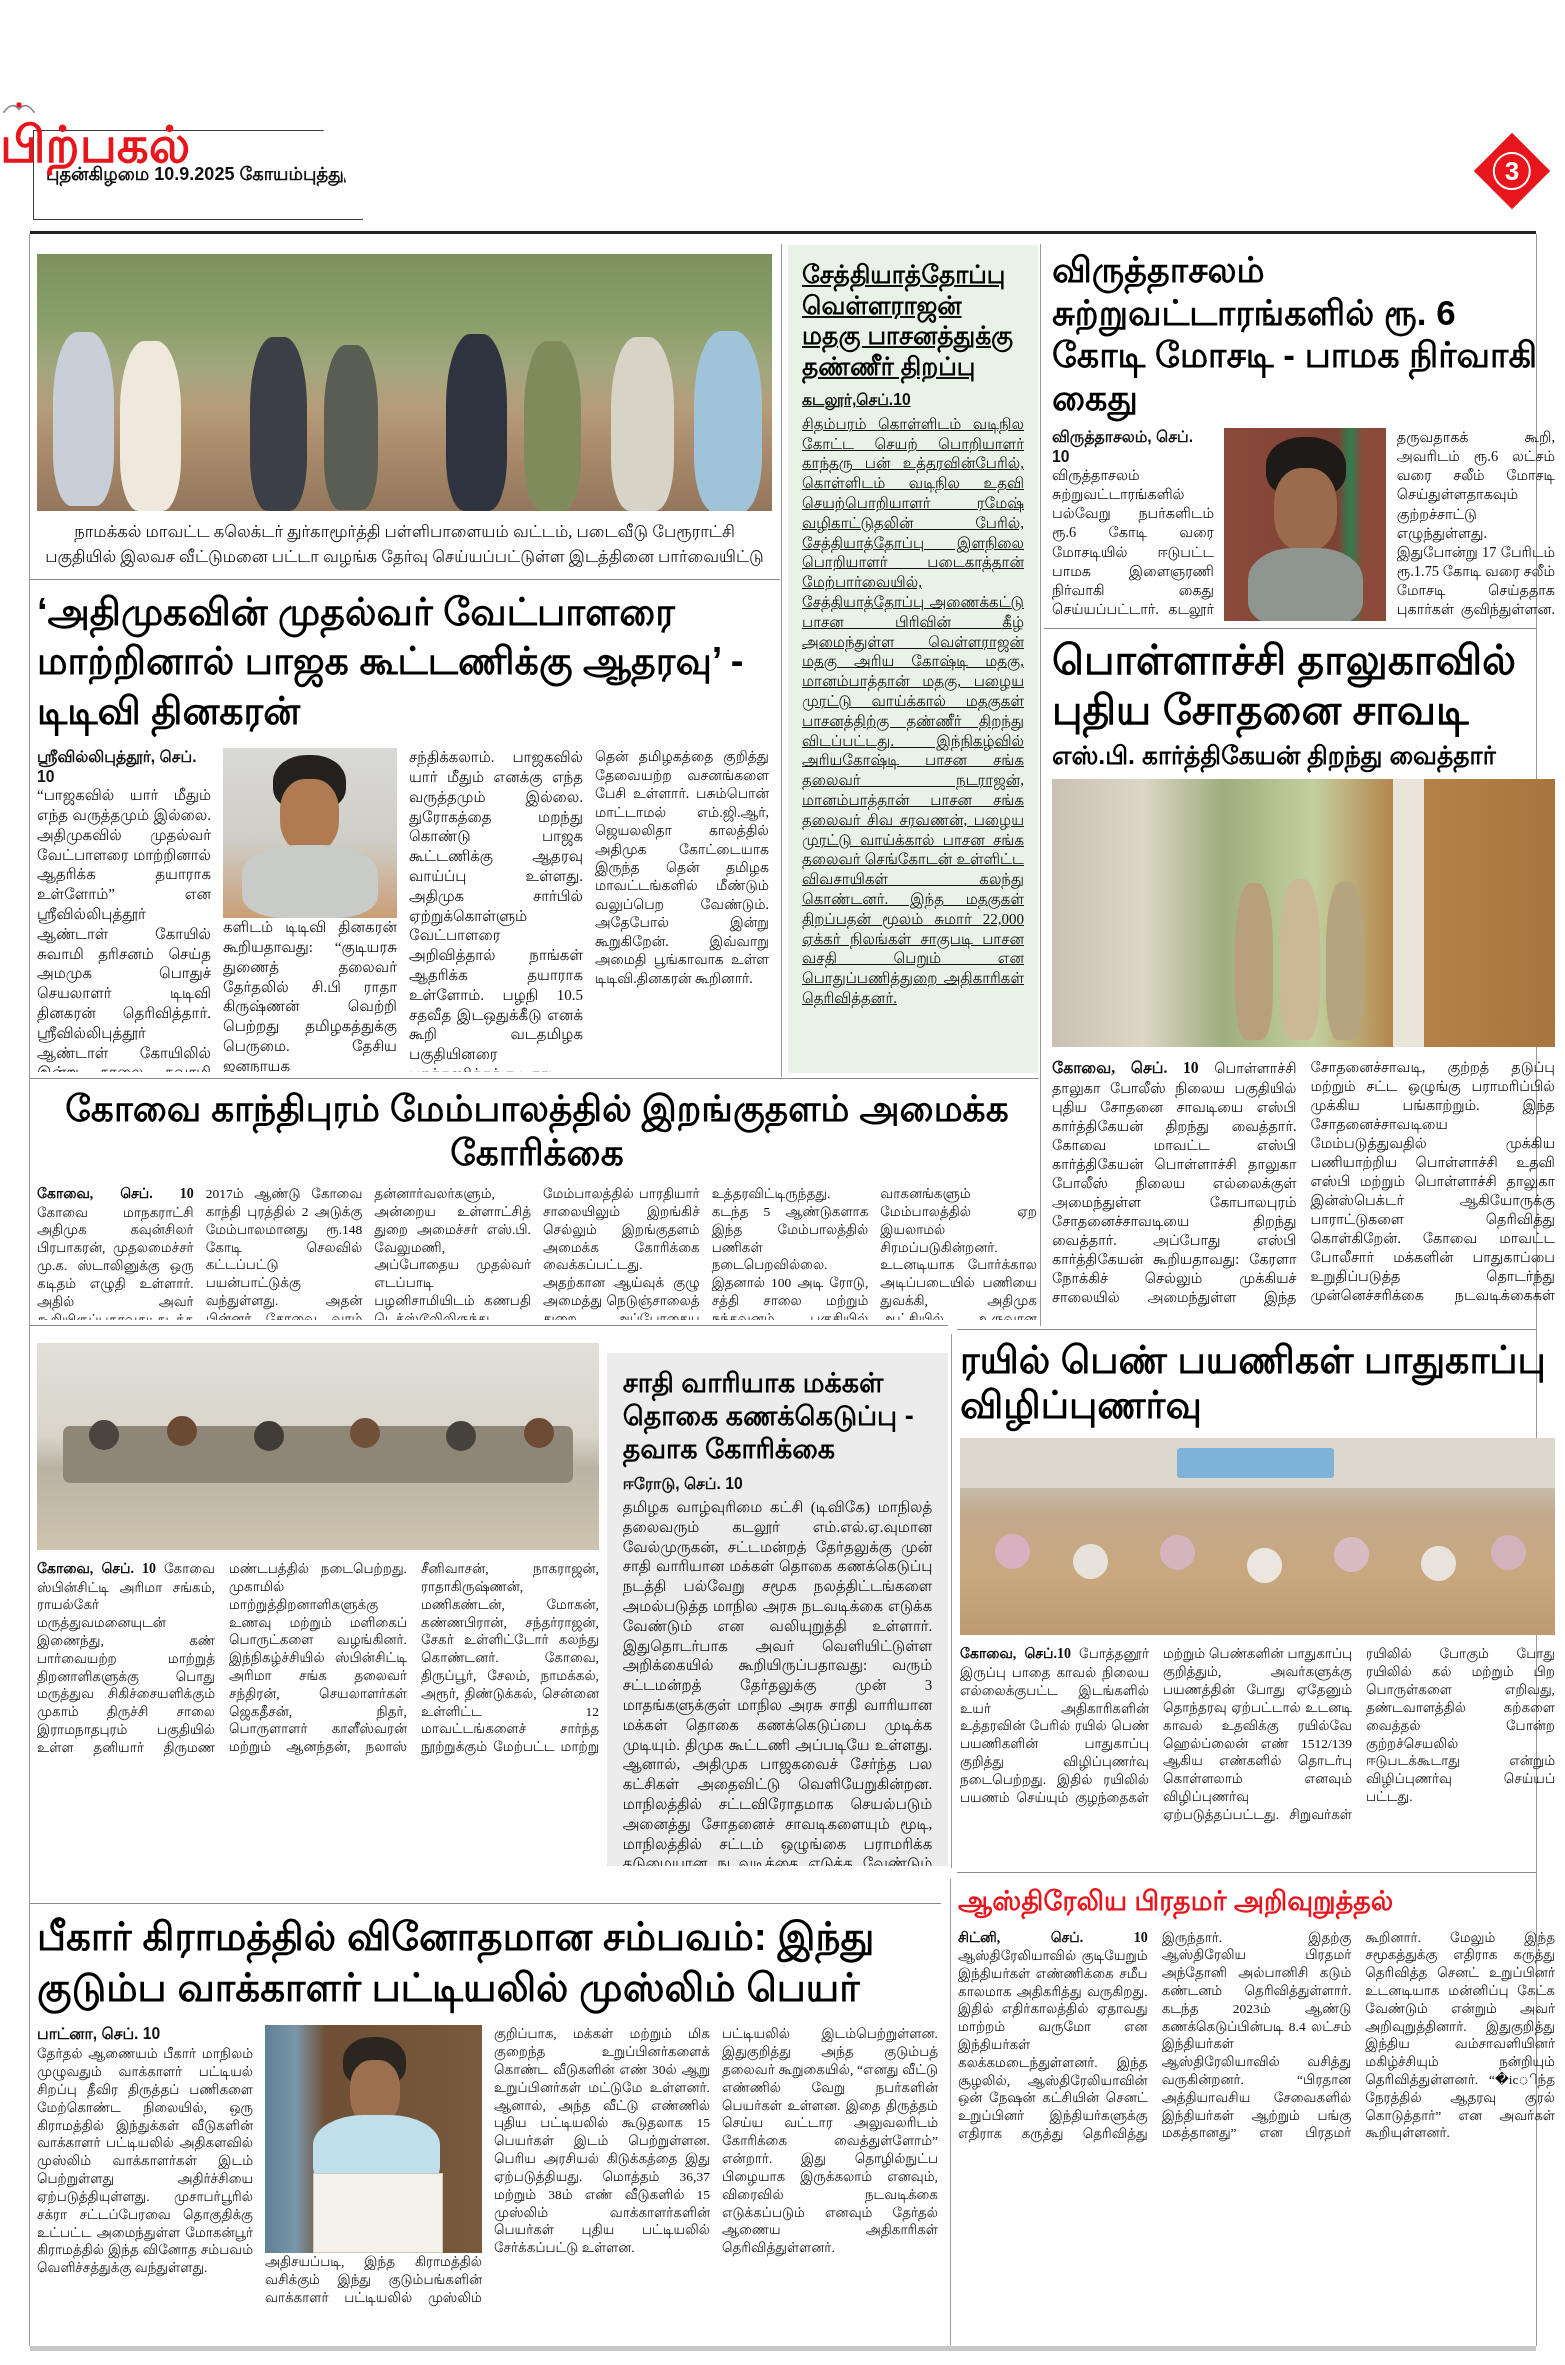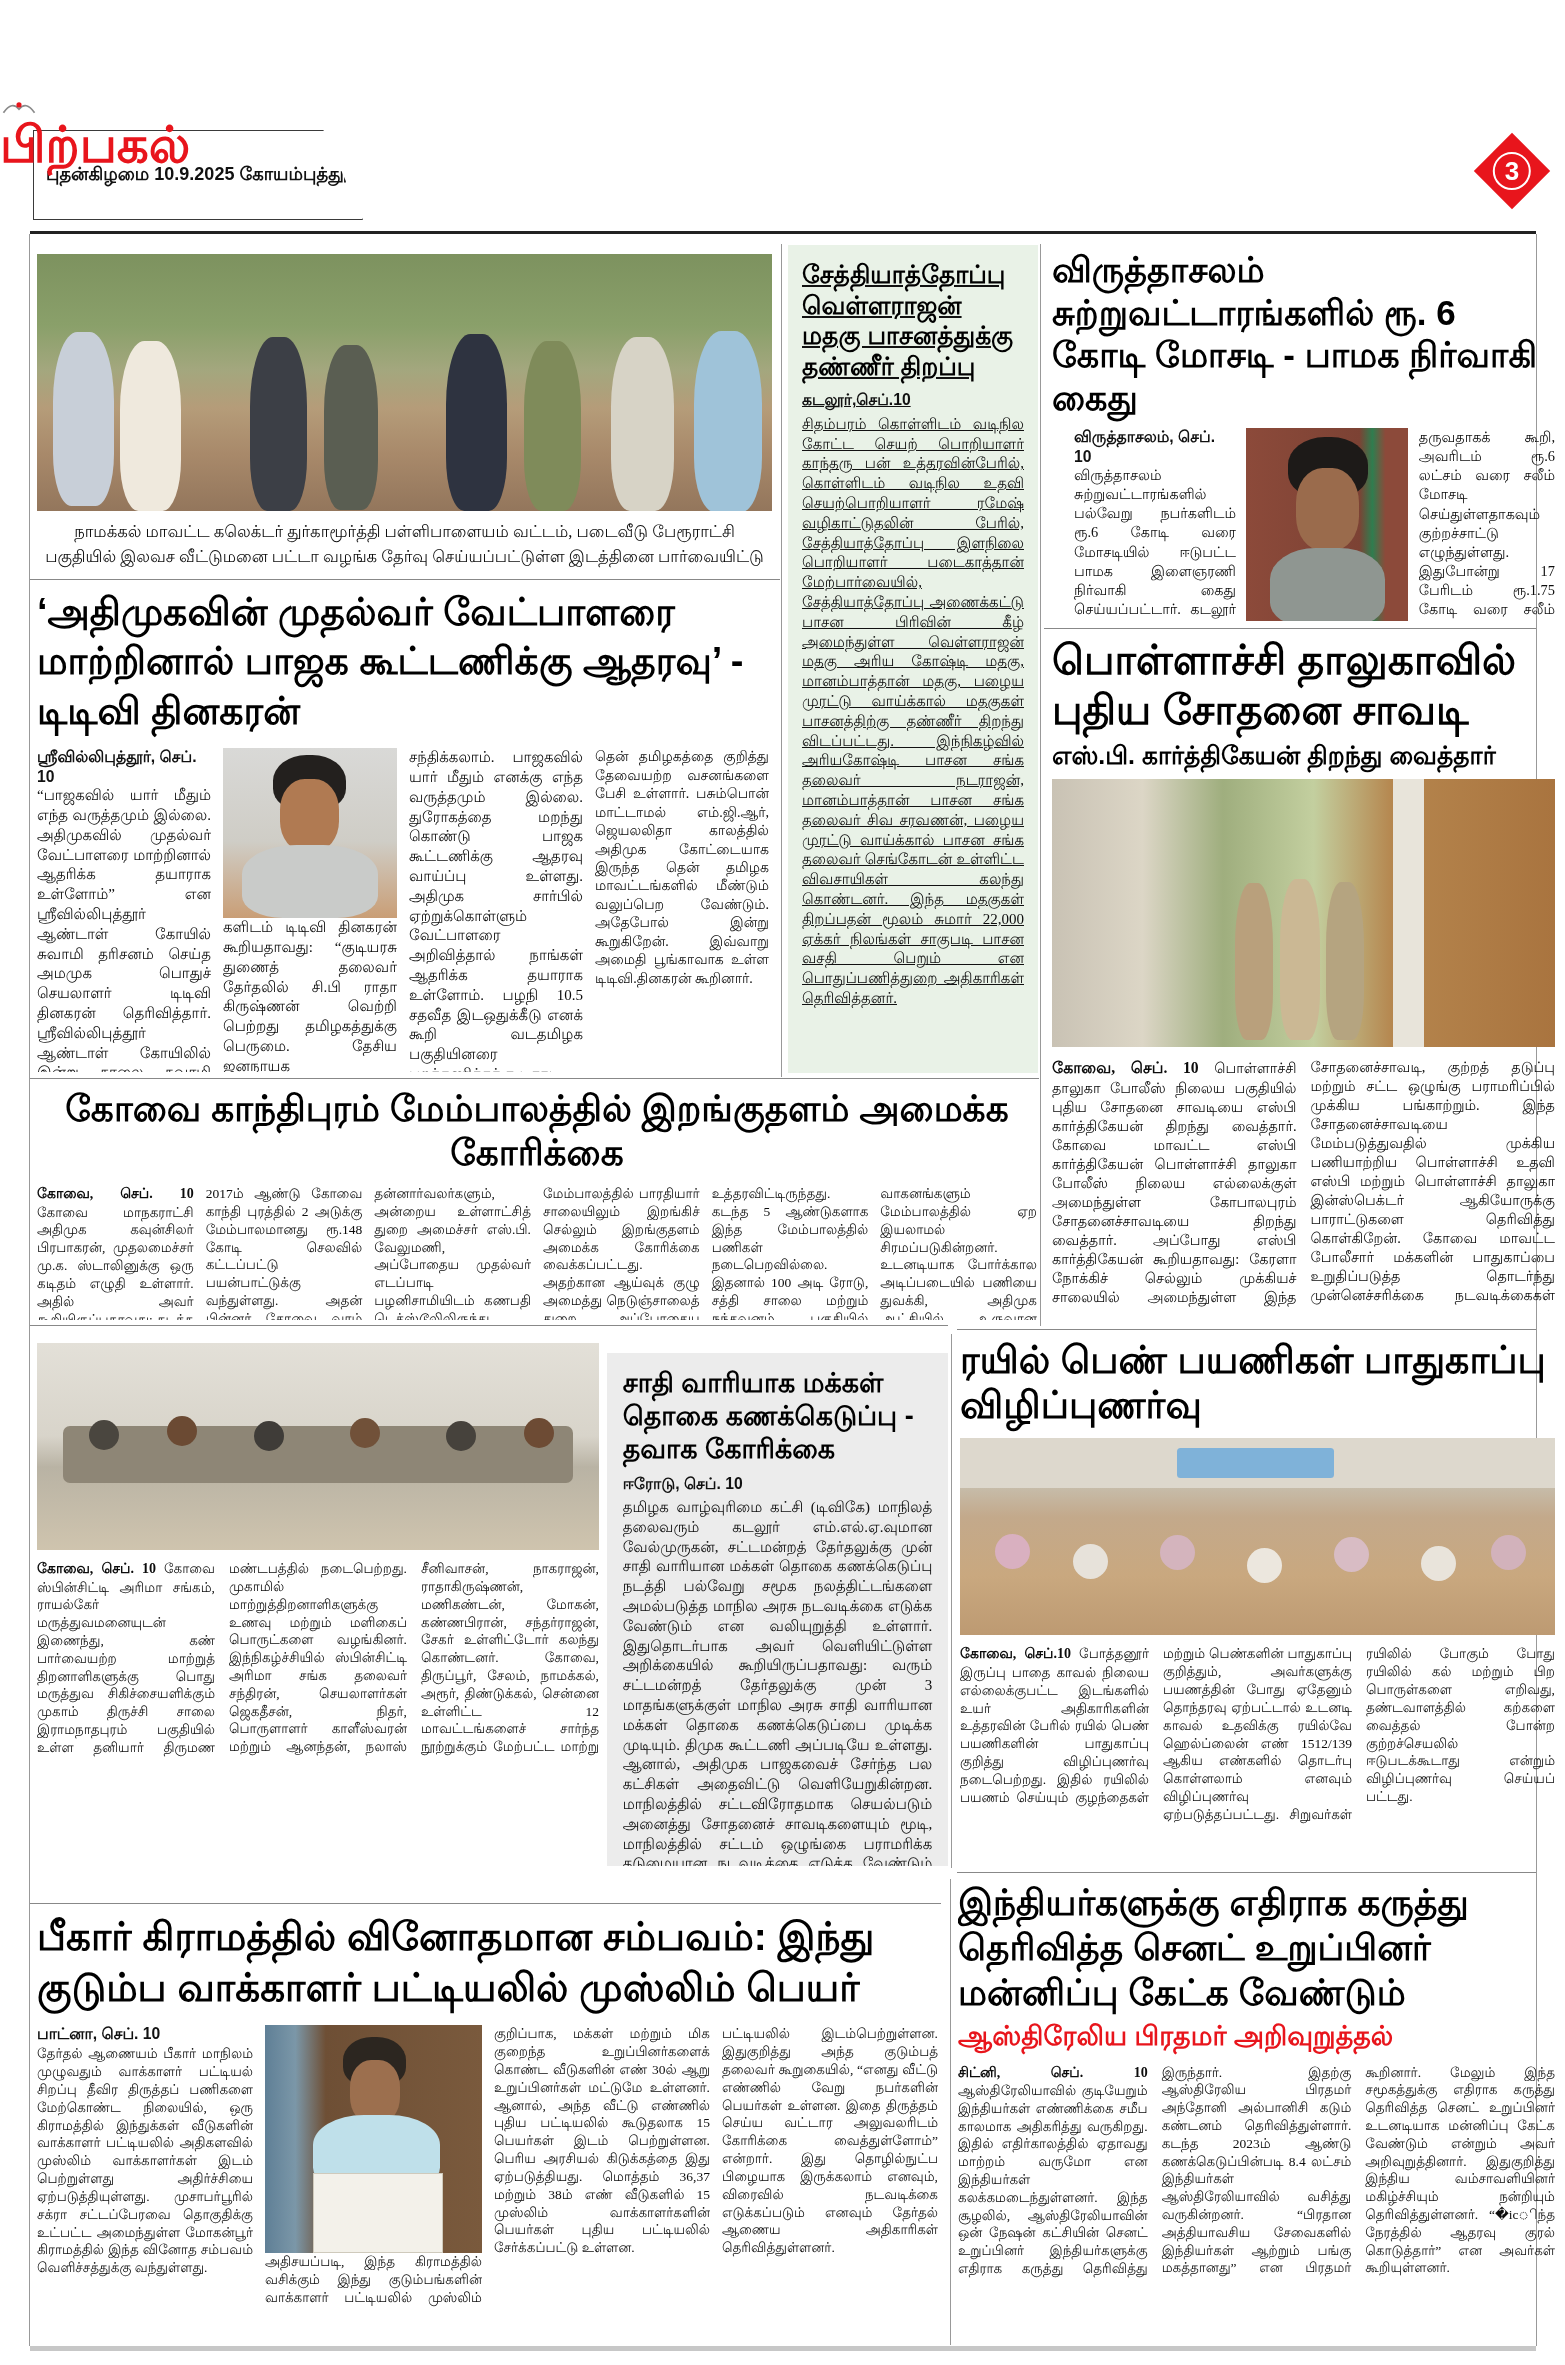--- a/index.html
+++ b/index.html
@@ -87,21 +87,21 @@
   <div class="rule-v" style="left:781px;top:244px;height:833px;"></div>
   <div class="abs greenbox clip" style="left:788px;top:245px;width:250px;height:828px;padding:14px 14px;text-decoration:underline;">
     <div class="headline" style="font-size:25px;">சேத்தியாத்தோப்பு வெள்ளராஜன் மதகு பாசனத்துக்கு தண்ணீர் திறப்பு</div>
     <div class="dateline" style="margin-top:10.4px;">கடலூர்,செப்.10</div>
     <div class="bodytext" style="font-size:15px;margin-top:3.5px;">சிதம்பரம் கொள்ளிடம் வடிநில கோட்ட செயற் பொறியாளர் காந்தரு பன் உத்தரவின்பேரில், கொள்ளிடம் வடிநில உதவி செயற்பொறியாளர் ரமேஷ் வழிகாட்டுதலின் பேரில், சேத்தியாத்தோப்பு இளநிலை பொறியாளர் படைகாத்தான் மேற்பார்வையில், சேத்தியாத்தோப்பு அணைக்கட்டு பாசன பிரிவின் கீழ் அமைந்துள்ள வெள்ளராஜன் மதகு அரிய கோஷ்டி மதகு, மானம்பாத்தான் மதகு, பழைய முரட்டு வாய்க்கால் மதகுகள் பாசனத்திற்கு தண்ணீர் திறந்து விடப்பட்டது. இந்நிகழ்வில் அரியகோஷ்டி பாசன சங்க தலைவர் நடராஜன், மானம்பாத்தான் பாசன சங்க தலைவர் சிவ சரவணன், பழைய முரட்டு வாய்க்கால் பாசன சங்க தலைவர் செங்கோடன் உள்ளிட்ட விவசாயிகள் கலந்து கொண்டனர். இந்த மதகுகள் திறப்பதன் மூலம் சுமார் 22,000 ஏக்கர் நிலங்கள் சாகுபடி பாசன வசதி பெறும் என பொதுப்பணித்துறை அதிகாரிகள் தெரிவித்தனர்.</div>
   </div>
   <div class="rule-v" style="left:1040px;top:244px;height:1082px;"></div>
 
   <div class="abs clip" style="left:1052px;top:249px;width:503px;height:372px;">
     <div class="headline" style="font-size:35px;">விருத்தாசலம் சுற்றுவட்டாரங்களில் ரூ. 6 கோடி மோசடி - பாமக நிர்வாகி கைது</div>
-    <div style="display:flex;gap:10.4px;margin-top:8.7px;margin-left:22px;">
+    <div style="display:flex;gap:10.4px;margin-top:8.7px;">
       <div style="width:162px;">
         <div class="dateline">விருத்தாசலம், செப். 10</div>
         <div class="bodytext clip" style="font-size:14.4px;height:252px;">விருத்தாசலம் சுற்றுவட்டாரங்களில் பல்வேறு நபர்களிடம் ரூ.6 கோடி வரை மோசடியில் ஈடுபட்ட பாமக இளைஞரணி நிர்வாகி கைது செய்யப்பட்டார். கடலூர் மாவட்டம் கருவேப்பிலங்குறிச்சியைச் சேர்ந்த இளைஞர் வங்கியில் பல்வேறு நபர்களிடம் பணம் பெற்று மோசடி செய்துள்ளார்.</div>
       </div>
       <div style="width:162px;">
         <div class="photo ph-portrait2" style="width:162px;height:195px;">
           <div class="dot" style="left:42px;top:8.7px;width:80px;height:61px;background:#1d1a18;border-radius:46% 46% 40% 40%;"></div>
           <div class="dot" style="left:50px;top:40px;width:63px;height:83px;background:#9a6b4c;border-radius:42%;"></div>
           <div class="ph-blob" style="left:24px;top:120px;width:115px;height:78px;background:#8f9691;"></div>
         </div>
@@ -228,21 +228,20 @@
         <div class="bodytext clip" style="font-size:13.5px;height:287px;">குறிப்பாக, மக்கள் மற்றும் மிக குறைந்த உறுப்பினர்களைக் கொண்ட வீடுகளின் எண் 30ல் ஆறு உறுப்பினர்கள் மட்டுமே உள்ளனர். ஆனால், அந்த வீட்டு எண்ணில் புதிய பட்டியலில் கூடுதலாக 15 பெயர்கள் இடம் பெற்றுள்ளன. பெரிய அரசியல் கிடுக்கத்தை இது ஏற்படுத்தியது. மொத்தம் 36,37 மற்றும் 38ம் எண் வீடுகளில் 15 முஸ்லிம் வாக்காளர்களின் பெயர்கள் புதிய பட்டியலில் சேர்க்கப்பட்டு உள்ளன.</div>
       </div>
       <div style="width:216px;">
         <div class="bodytext clip" style="font-size:13.5px;height:287px;">பட்டியலில் இடம்பெற்றுள்ளன. இதுகுறித்து அந்த குடும்பத் தலைவர் கூறுகையில், “எனது வீட்டு எண்ணில் வேறு நபர்களின் பெயர்கள் உள்ளன. இதை திருத்தம் செய்ய வட்டார அலுவலரிடம் கோரிக்கை வைத்துள்ளோம்” என்றார். இது தொழில்நுட்ப பிழையாக இருக்கலாம் எனவும், விரைவில் நடவடிக்கை எடுக்கப்படும் எனவும் தேர்தல் ஆணைய அதிகாரிகள் தெரிவித்துள்ளனர்.</div>
       </div>
     </div>
   </div>
   <div class="rule-v" style="left:950px;top:1879px;height:466px;"></div>
 
   <div class="abs clip" style="left:958px;top:1880px;width:597px;height:464px;">
-    <div class="headline" style="font-size:36px;line-height:1.25;">இந்தியர்களுக்கு எதிராக கருத்து தெரிவித்த செனட் உறுப்பினர் மன்னிப்பு கேட்க வேண்டும்</div>
     <div class="headline" style="font-size:27px;color:#e8151c;margin-top:5.2px;">ஆஸ்திரேலிய பிரதமர் அறிவுறுத்தல்</div>
     <div class="bodytext cols3 clip" style="font-size:13.5px;margin-top:10.4px;height:277px;">
       <strong class="dateline" style="font-size:14px;">சிட்னி, செப். 10 </strong>
       <span>ஆஸ்திரேலியாவில் குடியேறும் இந்தியர்கள் எண்ணிக்கை சமீப காலமாக அதிகரித்து வருகிறது. இதில் எதிர்காலத்தில் ஏதாவது மாற்றம் வருமோ என இந்தியர்கள் கலக்கமடைந்துள்ளனர். இந்த சூழலில், ஆஸ்திரேலியாவின் ஒன் நேஷன் கட்சியின் செனட் உறுப்பினர் இந்தியர்களுக்கு எதிராக கருத்து தெரிவித்து இருந்தார். இதற்கு ஆஸ்திரேலிய பிரதமர் அந்தோனி அல்பானிசி கடும் கண்டனம் தெரிவித்துள்ளார். கடந்த 2023ம் ஆண்டு கணக்கெடுப்பின்படி 8.4 லட்சம் இந்தியர்கள் ஆஸ்திரேலியாவில் வசித்து வருகின்றனர். “பிரதான அத்தியாவசிய சேவைகளில் இந்தியர்கள் ஆற்றும் பங்கு மகத்தானது” என பிரதமர் கூறினார். மேலும் இந்த சமூகத்துக்கு எதிராக கருத்து தெரிவித்த செனட் உறுப்பினர் உடனடியாக மன்னிப்பு கேட்க வேண்டும் என்றும் அவர் அறிவுறுத்தினார். இதுகுறித்து இந்திய வம்சாவளியினர் மகிழ்ச்சியும் நன்றியும் தெரிவித்துள்ளனர். “�icிந்த நேரத்தில் ஆதரவு குரல் கொடுத்தார்” என அவர்கள் கூறியுள்ளனர்.</span>
     </div>
   </div>
 
 </div>
 
 

